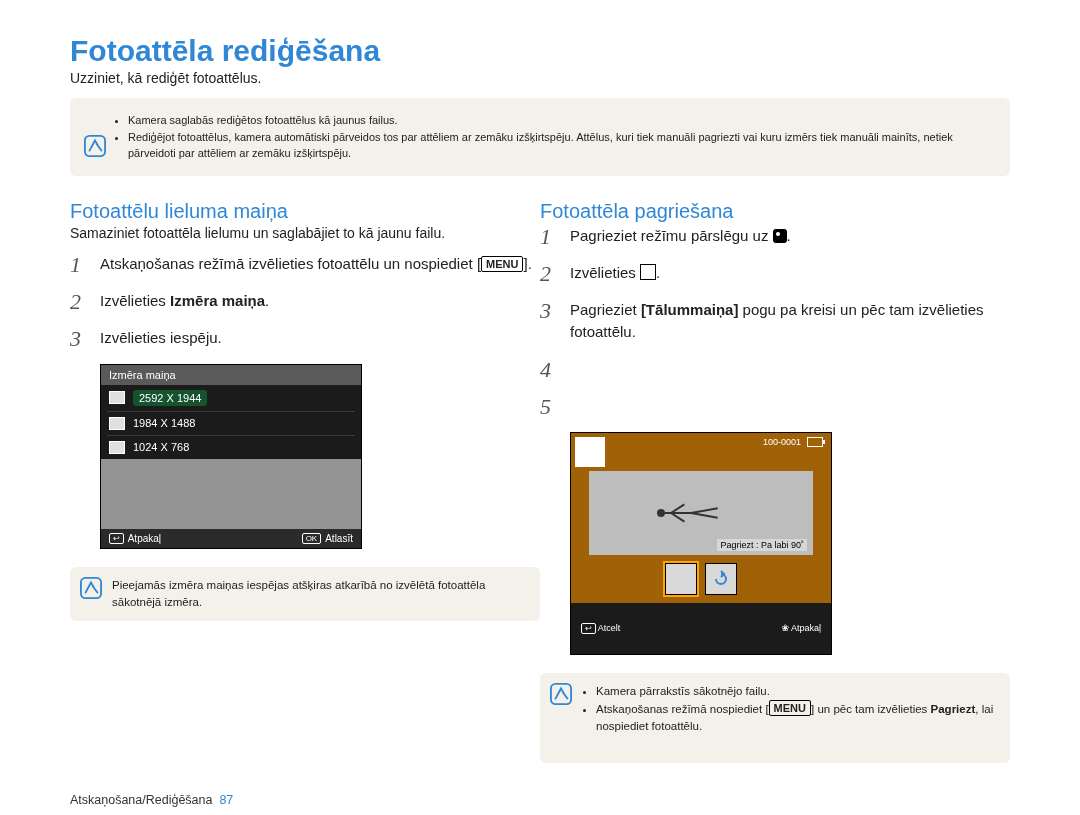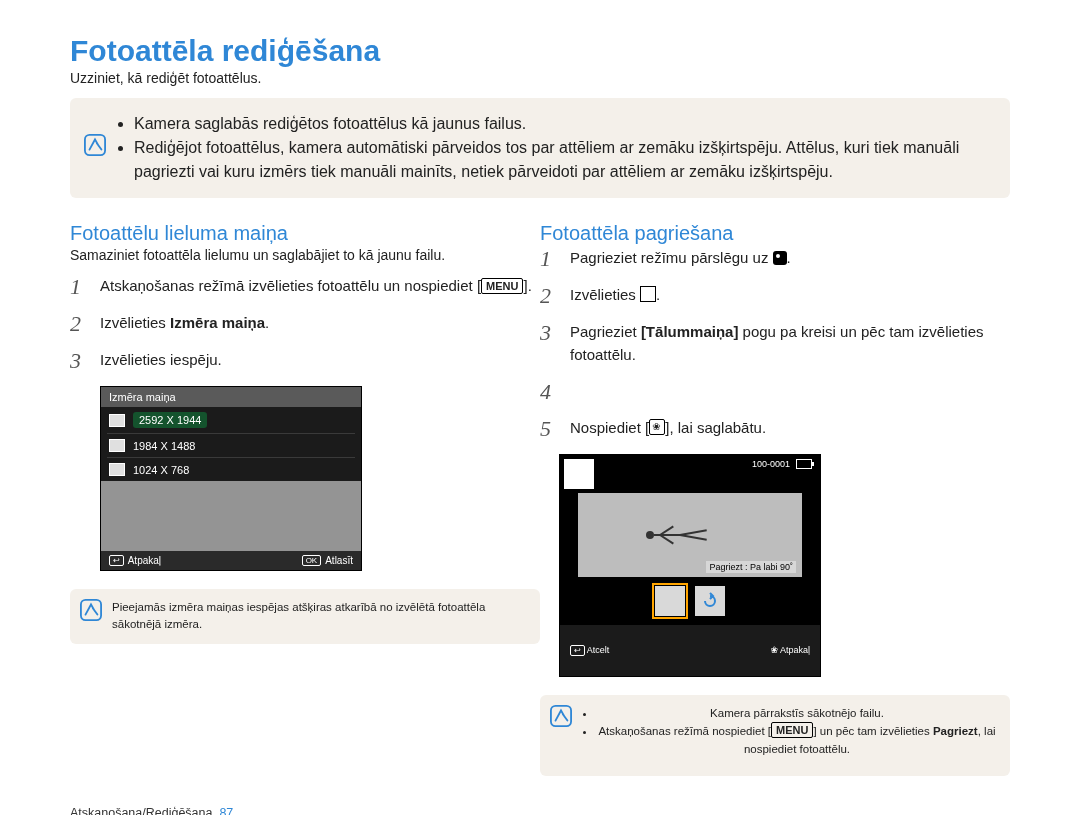--- a/index.html
+++ b/index.html
@@ -27,24 +27,24 @@
   }
   .intro {
     font-size: 14px;
     margin-bottom: 12px;
   }
   .note {
     background: #f4f0ea;
     border-radius: 6px;
     padding: 14px 16px 14px 14px;
     display: flex;
-    align-items: center;
-    gap: 12px;
+    align-items: flex-end;
+    gap: 6px;
     margin-bottom: 18px;
-    font-size: 16px;
+    font-size: 11px;
     line-height: 1.5;
   }
   .note .icon {
     flex: 0 0 22px;
   }
   .note ul { margin: 0 0 0 16px; padding: 0; }
   .note li { margin: 0; }
   .note-icon-svg {
     width: 22px; height: 22px;
   }
@@ -98,21 +98,21 @@
     background: #f4f0ea;
     border-radius: 6px;
     padding: 10px 12px 10px 10px;
     display: flex;
     align-items: flex-start;
     gap: 10px;
     font-size: 11.5px;
     line-height: 1.5;
     margin-top: 18px;
   }
-  .small-note ul { margin: 0 0 8px 14px; padding: 0; text-align: center; }
+  .small-note ul { margin: 0 0 18px 14px; padding: 0; }
 
   
   .cam1 {
     width: 260px;
     background: #1b1b1b;
     border: 1px solid #000;
     margin-top: 4px;
     margin-left: 30px;
   }
   .cam1-title {
@@ -147,24 +147,24 @@
   .thumb-icon {
     width: 14px; height: 11px; background: #e0e0e0; border: 1px solid #fff; position: relative;
   }
   .keyglyph {
     display:inline-block; border:1px solid #fff; border-radius:2px; padding:0 3px; font-size:8px;
   }
 
   
   .cam2 {
     width: 260px;
-    background: #000000;
+    background: #a16207;
     border: 1px solid #000;
     margin-top: 4px;
-    margin-left: 19px;
+    margin-left: 30px;
     color: #fff;
     font-size: 10px;
   }
   .cam2-top {
     display:flex; justify-content:space-between; align-items:flex-start;
     padding: 4px 8px 2px 4px;
   }
   .cam2-thumb {
     width: 30px; height: 30px; background: #fff;
   }
@@ -328,23 +328,20 @@
           <span class="step-num">3</span>
           <div>
             <span>Pagrieziet </span><b>[Tālummaiņa]</b><span> pogu pa kreisi un pēc tam izvēlieties fotoattēlu.</span>
           </div>
         </li>
         <li>
           <span class="step-num">4</span>
         </li>
         <li>
           <span class="step-num">5</span>
-          <div>
-            <span>Nospiediet </span>[<span class="flower-key"></span>]<span>, lai saglabātu.</span>
-          </div>
         </li>
       </ul>
 
       <div class="cam2">
         <div class="cam2-top">
           <div class="cam2-thumb"></div>
           <div class="cam2-stat">
             <span>100-0001</span>
             <span class="batt"></span>
           </div>

